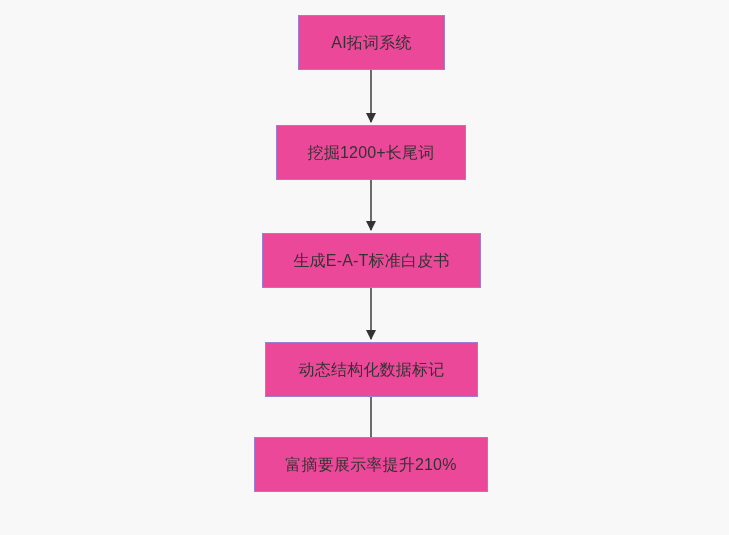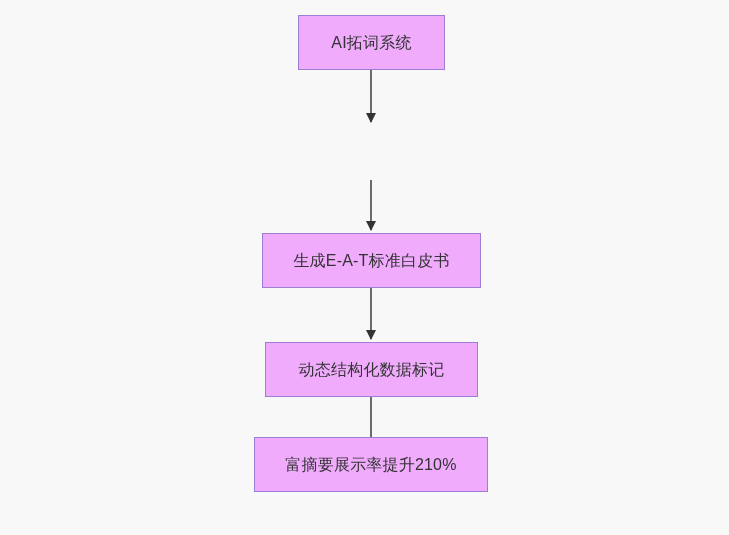--- a/index.html
+++ b/index.html
@@ -25,21 +25,21 @@
     width: 729px;
     height: 535px;
     pointer-events: none;
   }
   .node {
     position: absolute;
     box-sizing: border-box;
     display: flex;
     align-items: center;
     justify-content: center;
-    background: #f0abfc;
+    background: #ec4899;
     border: 1.6px solid #9a7fd4;
     border-radius: 0;
   }
   .node-label {
     font-size: 16px;
     line-height: 1.2;
     color: #333333;
     letter-spacing: 0.2px;
     white-space: nowrap;
     text-align: center;
@@ -59,20 +59,23 @@
     <line x1="371" y1="70" x2="371" y2="122" stroke="#6b6b6b" stroke-width="2" marker-end="url(#arrow)"></line>
     <line x1="371" y1="180" x2="371" y2="230" stroke="#6b6b6b" stroke-width="2" marker-end="url(#arrow)"></line>
     <line x1="371" y1="288" x2="371" y2="339" stroke="#6b6b6b" stroke-width="2" marker-end="url(#arrow)"></line>
     <line x1="371" y1="397" x2="371" y2="448" stroke="#6b6b6b" stroke-width="2" marker-end="url(#arrow)"></line>
   </svg>
 
   <div class="node" style="left:298px; top:15px; width:147px; height:55px;">
     <span class="node-label">AI拓词系统</span>
   </div>
 
+  <div class="node" style="left:276px; top:125px; width:190px; height:55px;">
+    <span class="node-label">挖掘1200+长尾词</span>
+  </div>
 
   <div class="node" style="left:262px; top:233px; width:219px; height:55px;">
     <span class="node-label">生成E-A-T标准白皮书</span>
   </div>
 
   <div class="node" style="left:265px; top:342px; width:213px; height:55px;">
     <span class="node-label">动态结构化数据标记</span>
   </div>
 
   <div class="node" style="left:254px; top:437px; width:234px; height:55px;">

